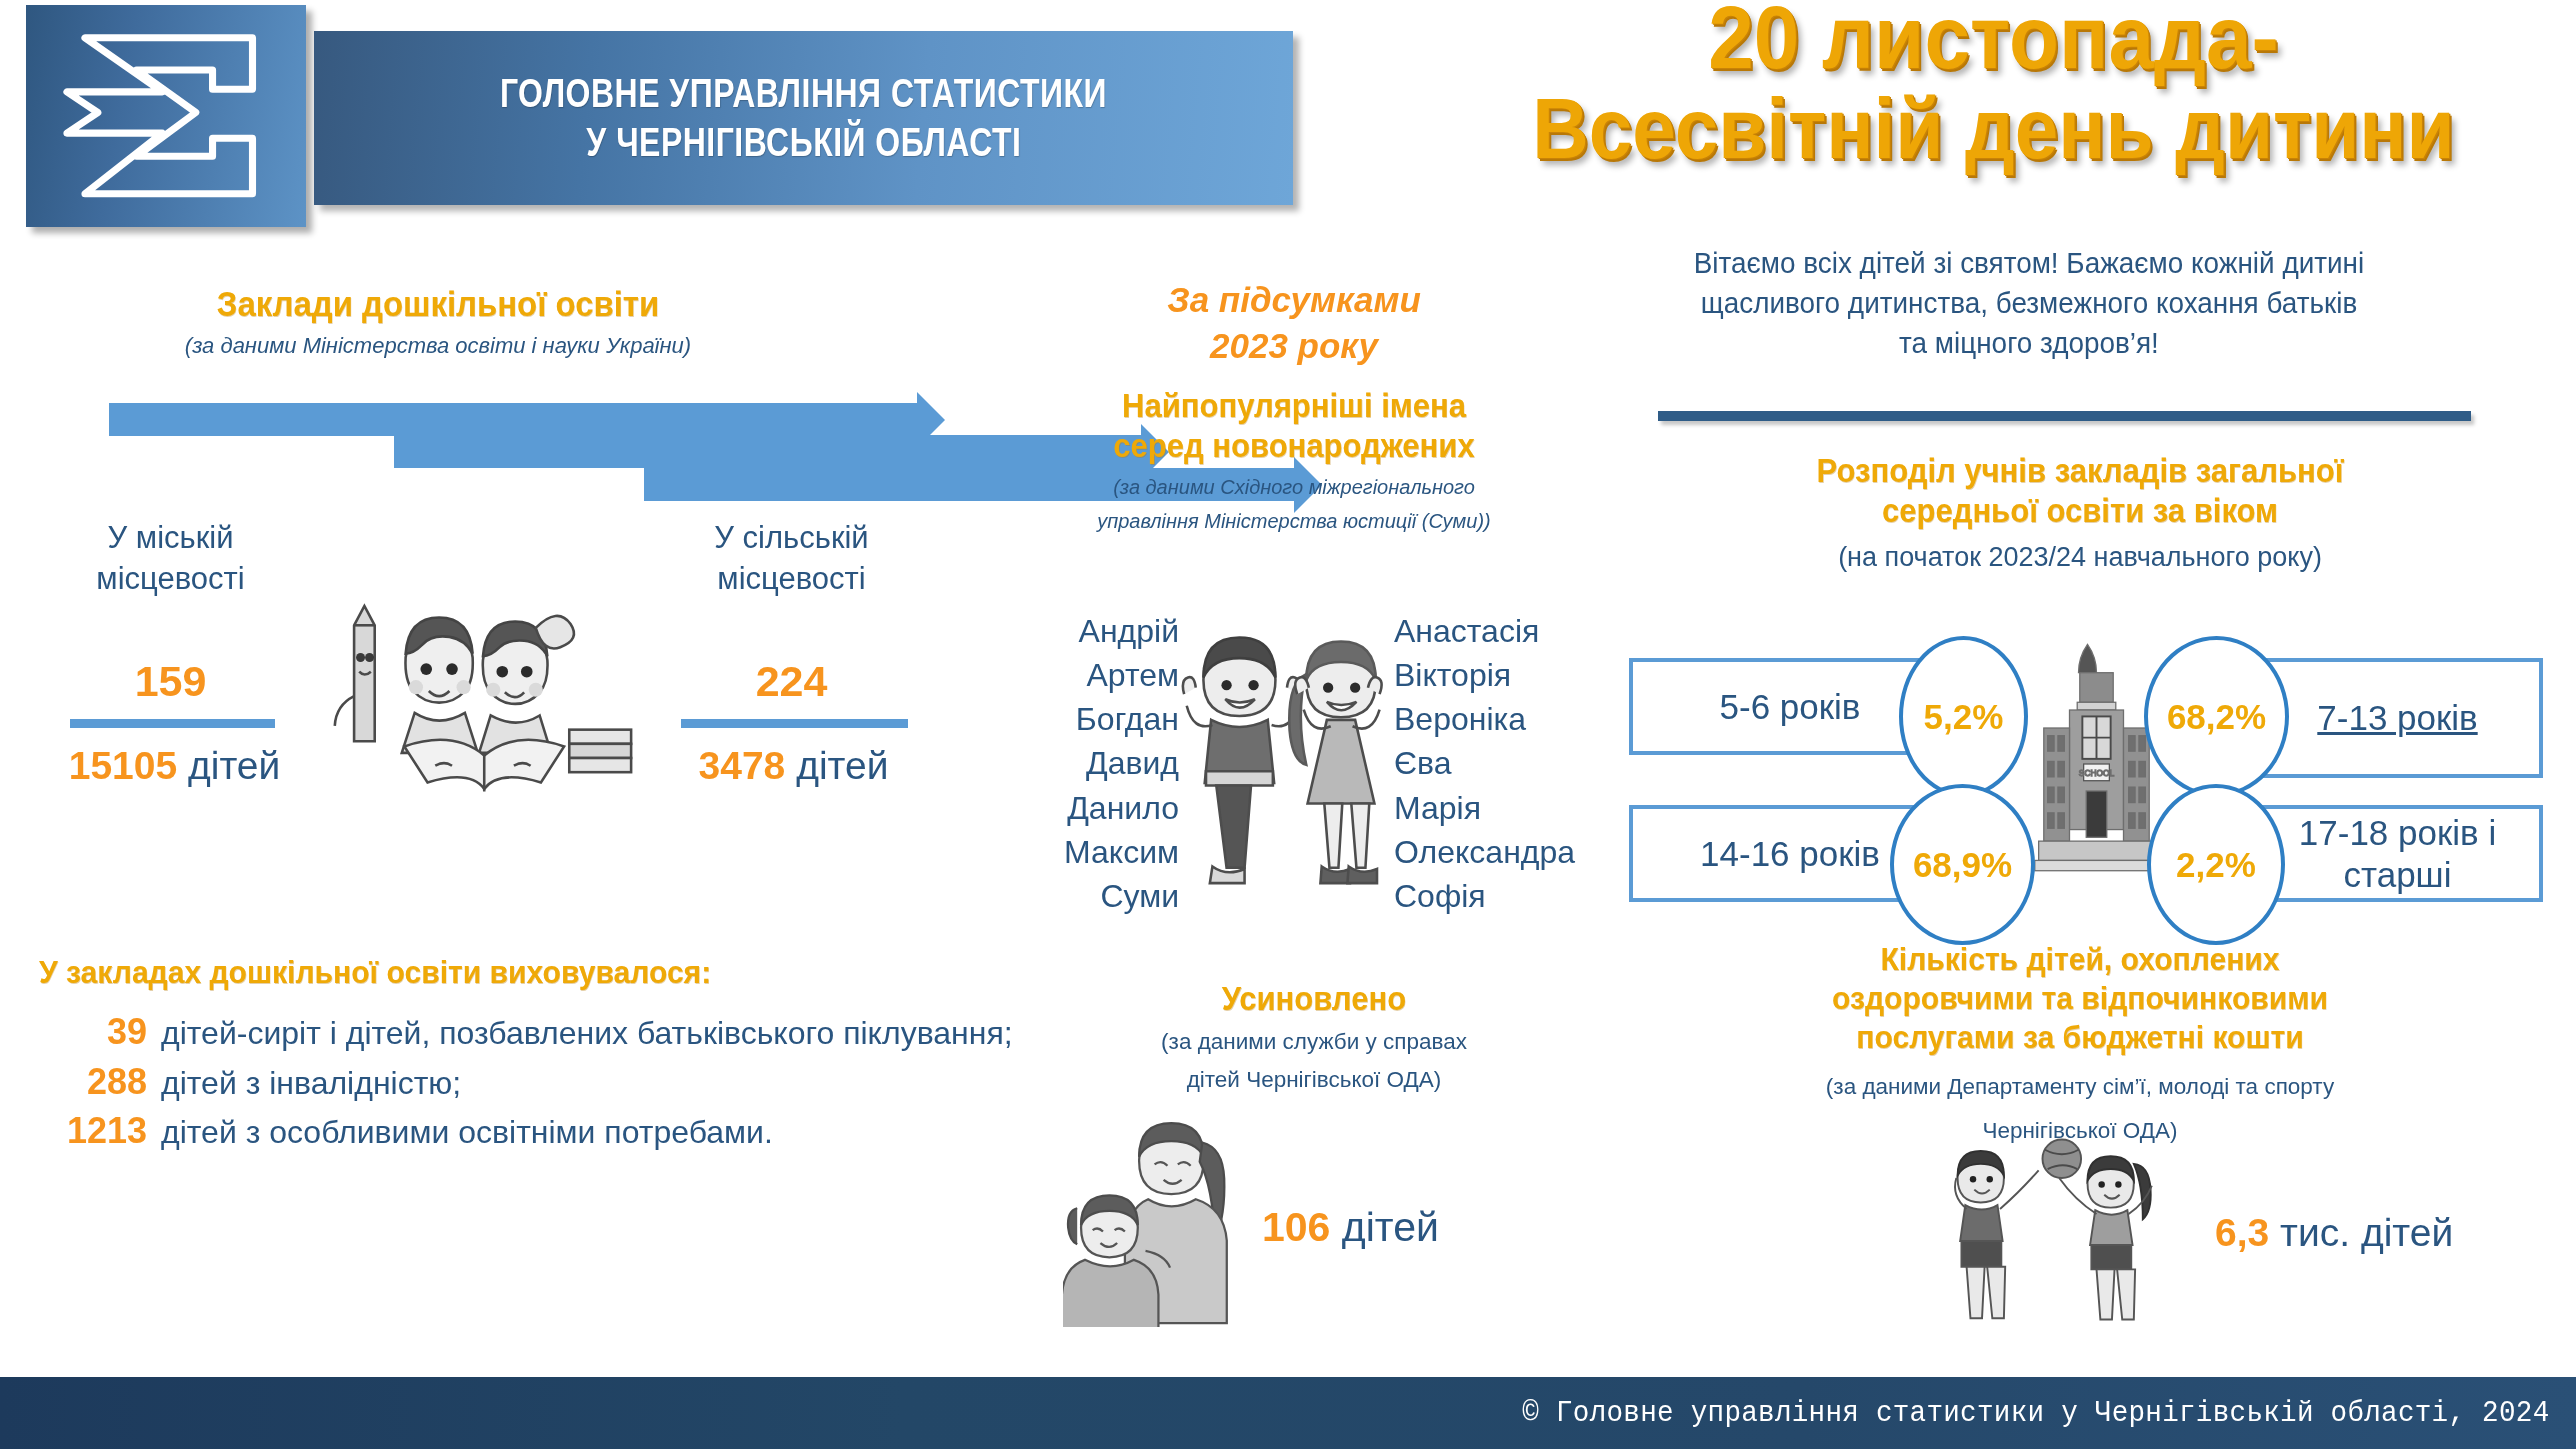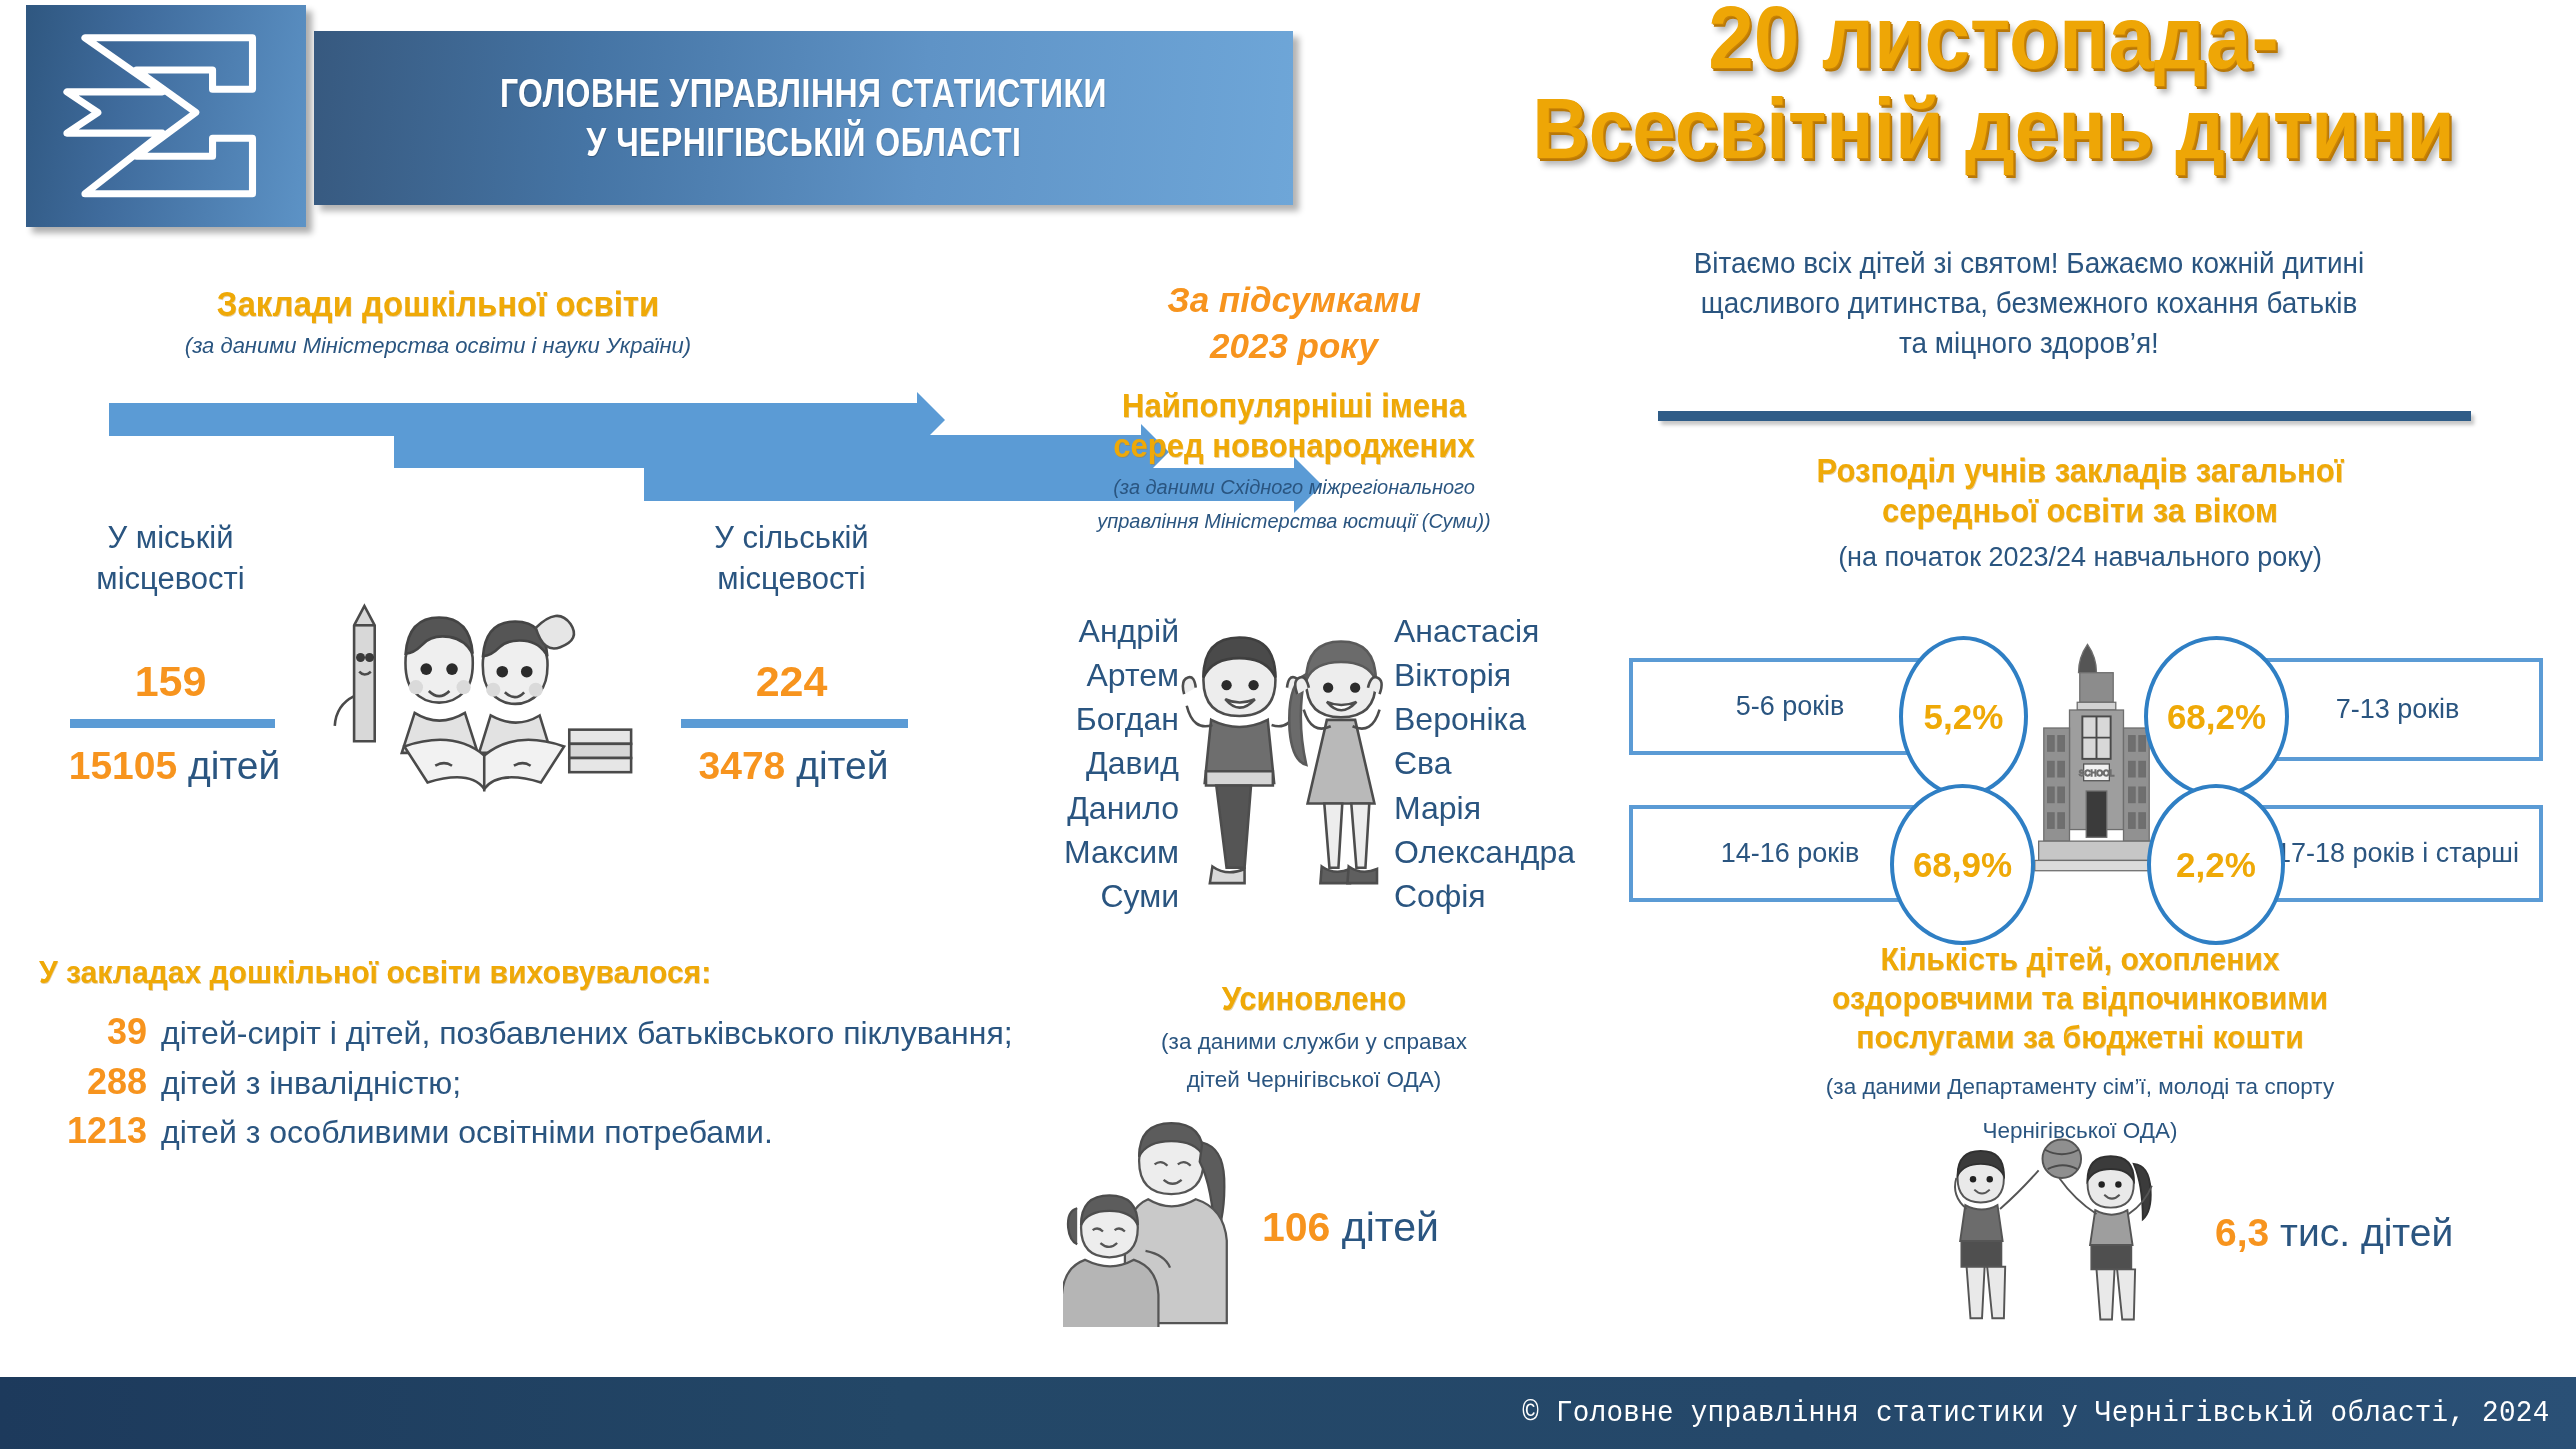--- a/index.html
+++ b/index.html
@@ -134,23 +134,23 @@
   #adopt-num { left:1262px; top:1204px; width:335px; font-size:41px; white-space:nowrap; }
 
   
   #dist-title { left:1623px; top:451px; width:914px; text-align:center; }
   #dist-title .gold-head { font-size:33px; }
   #dist-title .blue-sub { font-size:27px; margin-top:9px; }
 
   #dist-diagram { left:1629px; top:644px; width:914px; height:258px; }
   .dbox { position:absolute; border:4.5px solid #5b9bd5; background:#fff;
           display:flex; align-items:center; justify-content:center;
-          color:#2a5580; font-size:27px; line-height:1.2; text-align:center; }
+          color:#2a5580; font-size:35px; line-height:1.2; text-align:center; }
   #dbox-tl { left:0px;    top:14px;  width:322px; height:97px; }
-  #dbox-tr { left:623px;  top:14px;  width:291px; height:103px; }
+  #dbox-tr { left:623px;  top:14px;  width:291px; height:120px;text-decoration:underline; }
   #dbox-bl { left:0px;    top:161px; width:322px; height:97px; }
   #dbox-br { left:623px;  top:161px; width:291px; height:97px; }
 
   .dell { position:absolute; border:4.5px solid #2f7fc4; border-radius:50%;
           background:#fff; display:flex; align-items:center; justify-content:center;
           font-size:35px; font-weight:700; color:#efa907; }
   #dell-tl { left:270px; top:-7.7px; width:129px; height:161px; }
   #dell-tr { left:515px; top:-7.7px; width:145px; height:161px; }
   #dell-bl { left:261px; top:140px; width:145px; height:161px; }
   #dell-br { left:518px; top:140px; width:138px; height:161px; }

